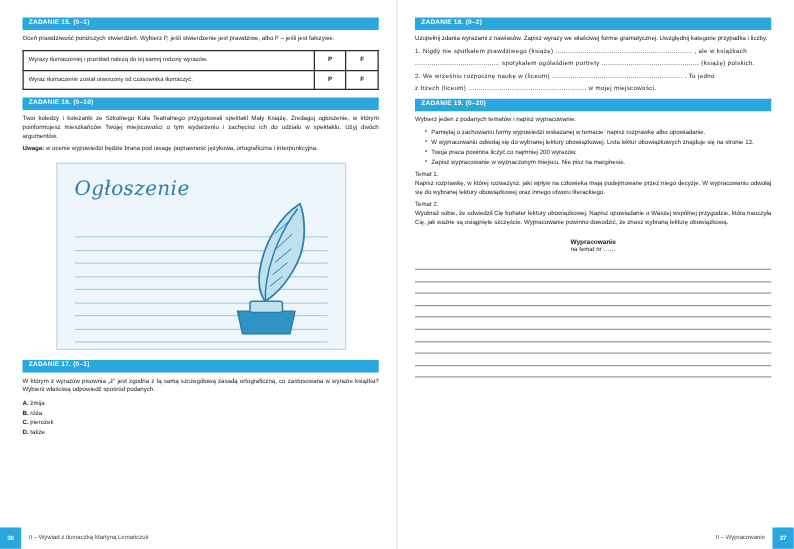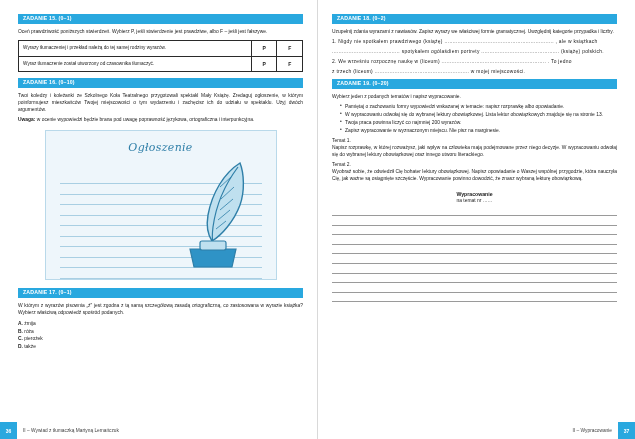--- a/index.html
+++ b/index.html
@@ -89,24 +89,23 @@
     position: relative;
     width: 232px;
     height: 150px;
     background: #eef6fb;
     border: 0.8px solid #b9d9ea;
     box-sizing: border-box;
     padding: 10px 14px 8px 14px;
     overflow: hidden;
   }
   .ann-title {
-    text-align: center;
     font-family: "DejaVu Serif", serif;
     font-style: italic;
-    font-size: 11px;
+    font-size: 16px;
     color: #2f7fa8;
     margin-bottom: 20px;
     letter-spacing: .3px;
   }
   .ann-lines {
     position: relative;
     z-index: 1;
   }
   .ann-line {
     height: 9.5px;

